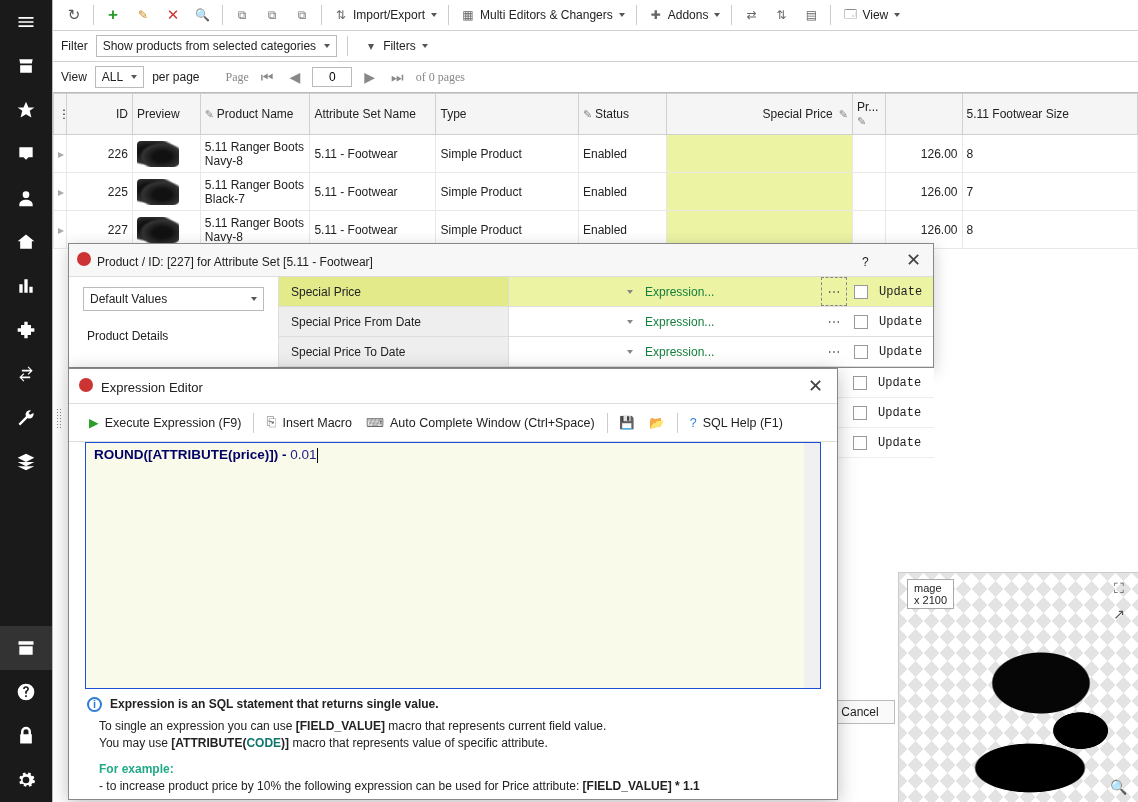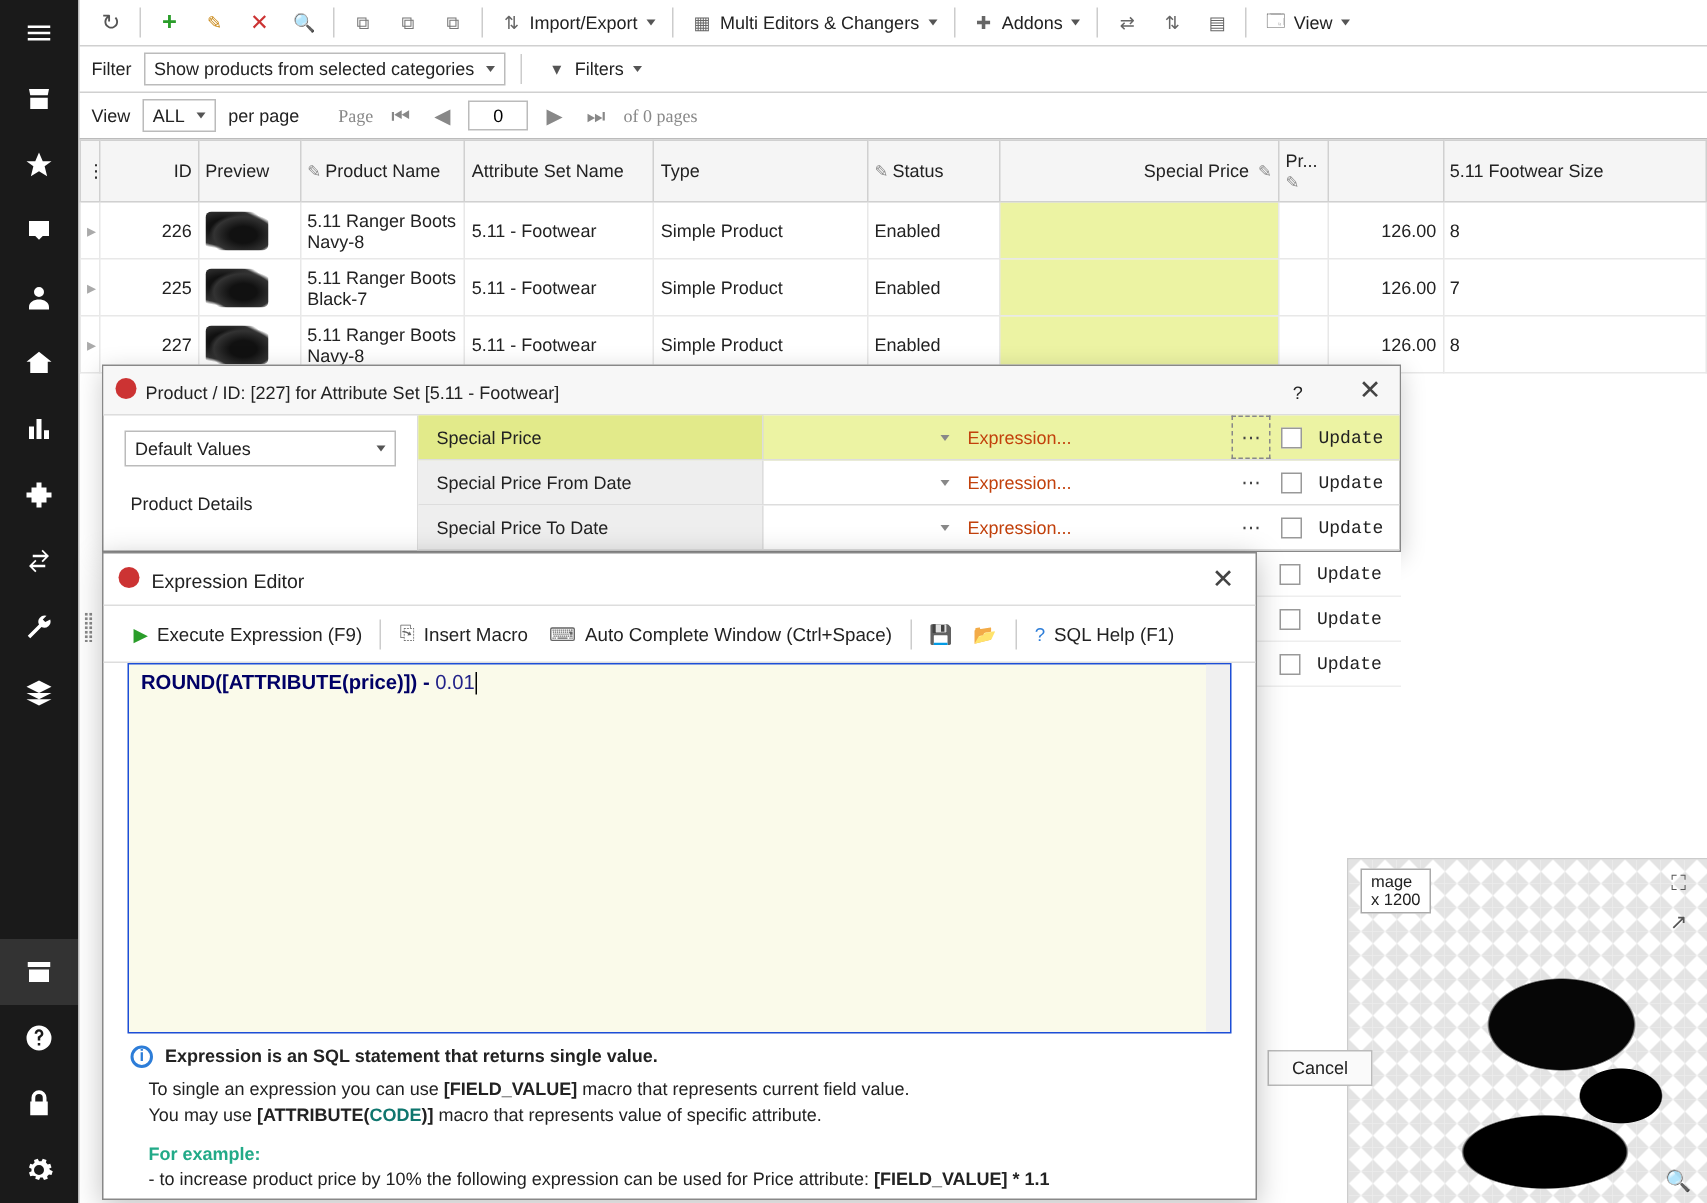--- a/index.html
+++ b/index.html
@@ -57,21 +57,21 @@
 .panel-left { width: 210px; border-right: 1px solid #ddd; padding: 10px 14px; display: flex; flex-direction: column; gap: 14px; }
 .combo { border: 1px solid #bbb; padding: 4px 6px; display: flex; justify-content: space-between; align-items: center; cursor: pointer; font-size: 12px; }
 .panel-left-label { font-size: 12px; padding: 4px; }
 .panel-right { flex: 1; }
 .attr-row { display: flex; align-items: center; border-bottom: 1px solid #ddd; height: 30px; }
 .attr-row.hl { background: #ecf3a3; }
 .attr-label { width: 230px; padding: 0 12px; background: #eee; font-size: 12px; border-right: 1px solid #ddd; height: 100%; display: flex; align-items: center; }
 .attr-row.hl .attr-label { background: #e2ea8a; }
 .attr-drop { width: 130px; height: 100%; display: flex; align-items: center; justify-content: flex-end; padding-right: 6px; }
 .attr-drop .caret { border-top-color: #888; }
-.attr-expr { flex: 1; color: #c2410c; font-size: 12px; padding-left: 6px; height: 100%; display: flex; align-items: center; }
+.attr-expr { flex: 1; color: #15803d; font-size: 12px; padding-left: 6px; height: 100%; display: flex; align-items: center; }
 .attr-dots { width: 26px; text-align: center; color: #444; cursor: pointer; font-size: 13px; height: 100%; display: flex; align-items: center; justify-content: center; }
 .attr-dots.hl { border: 1px dashed #888; }
 .attr-chk { width: 28px; display: flex; align-items: center; justify-content: center; }
 .chk { width: 14px; height: 14px; border: 1px solid #999; background: #fff; }
 .attr-act { width: 58px; font-size: 12px; text-align: left; padding-left: 4px; cursor: pointer; font-family: Liberation Mono, monospace; }
 .plain-row { display: flex; align-items: center; height: 30px; border-bottom: 1px solid #eee; padding-left: 8px; }
 
 
 .expr-editor { position: absolute; left: 68px; top: 368px; width: 770px; height: 432px; background: #fff; border: 1px solid #888; box-shadow: 0 4px 18px rgba(0,0,0,0.25); z-index: 30; display: flex; flex-direction: column; }
 .expr-title { display: flex; align-items: center; justify-content: space-between; padding: 6px 10px; border-bottom: 1px solid #ddd; font-size: 13px; }
@@ -83,21 +83,21 @@
 .num { color: #228; }
 .caret-bar { display: inline-block; width: 1px; height: 15px; background: #000; vertical-align: middle; animation: blink 1s step-start infinite; }
 @keyframes blink { 50% { opacity: 0; } }
 .expr-info { padding: 8px 18px 6px; font-size: 12px; display: flex; align-items: center; gap: 8px; font-weight: bold; }
 .expr-help { padding: 0 30px 4px; font-size: 12px; line-height: 1.4; }
 .expr-help b { font-weight: bold; }
 .blue { color: #0f766e; }
 .green { color: #2a8; font-weight: bold; }
 .scroll-hint { position: absolute; right: 0; top: 0; bottom: 0; width: 16px; background: #f0f0f0; }
 .close-x { font-size: 18px; cursor: pointer; color: #444; padding: 0 4px; }
-.cancel-btn { position: absolute; left: 845px; top: 700px; width: 70px; height: 24px; border: 1px solid #bbb; background: #fafafa; display: flex; align-items: center; justify-content: center; font-size: 12px; z-index: 25; cursor: pointer; }
+.cancel-btn { position: absolute; left: 825px; top: 700px; width: 70px; height: 24px; border: 1px solid #bbb; background: #fafafa; display: flex; align-items: center; justify-content: center; font-size: 12px; z-index: 25; cursor: pointer; }
 
 
 .preview-pane { position: absolute; right: 0; bottom: 0; width: 240px; height: 230px; border-left: 1px solid #ccc; border-top: 1px solid #ccc; background-image: linear-gradient(45deg,#e3e3e3 25%,transparent 25%),linear-gradient(-45deg,#e3e3e3 25%,transparent 25%),linear-gradient(45deg,transparent 75%,#e3e3e3 75%),linear-gradient(-45deg,transparent 75%,#e3e3e3 75%); background-size: 16px 16px; z-index: 5; }
 .preview-header { position: absolute; top: 6px; left: 8px; background: #fff; border: 1px solid #aaa; padding: 2px 6px; font-size: 11px; }
 .preview-ico { position: absolute; right: 10px; width: 18px; height: 18px; cursor: pointer; display: flex; align-items: center; justify-content: center; font-size: 14px; color: #555; }
 .shoe-sil {
   position: absolute; left: 10px; bottom: 0; width: 220px; height: 170px;
   background:
     radial-gradient(ellipse 80px 50px at 60% 30%, #1a1a1a 60%, #0000 62%),
     radial-gradient(ellipse 90px 40px at 55% 80%, #0b0b0b 60%, #0000 62%),
@@ -481,18 +481,18 @@
     <span>To single an expression you can use </span><b>[FIELD_VALUE]</b><span> macro that represents current field value.</span><br>
     <span>You may use </span><b><span>[ATTRIBUTE(</span><span class="blue">CODE</span><span>)]</span></b><span> macro that represents value of specific attribute.</span>
     <div style="height:10px"></div>
     <div class="green">For example:</div>
     <span>   - to increase product price by 10% the following expression can be used for Price attribute: </span><b>[FIELD_VALUE] * 1.1</b>
   </div>
 </div>
 
 <div class="preview-pane">
   <div class="preview-header" style="white-space:pre">mage
-x 1200</div>
+x 2100</div>
   <span class="preview-ico" style="top:6px">⛶</span>
   <span class="preview-ico" style="top:32px">↗</span>
   <span class="preview-ico" style="bottom:6px">🔍</span>
   <div class="shoe-sil"></div>
 </div>
 
 </body></html>

